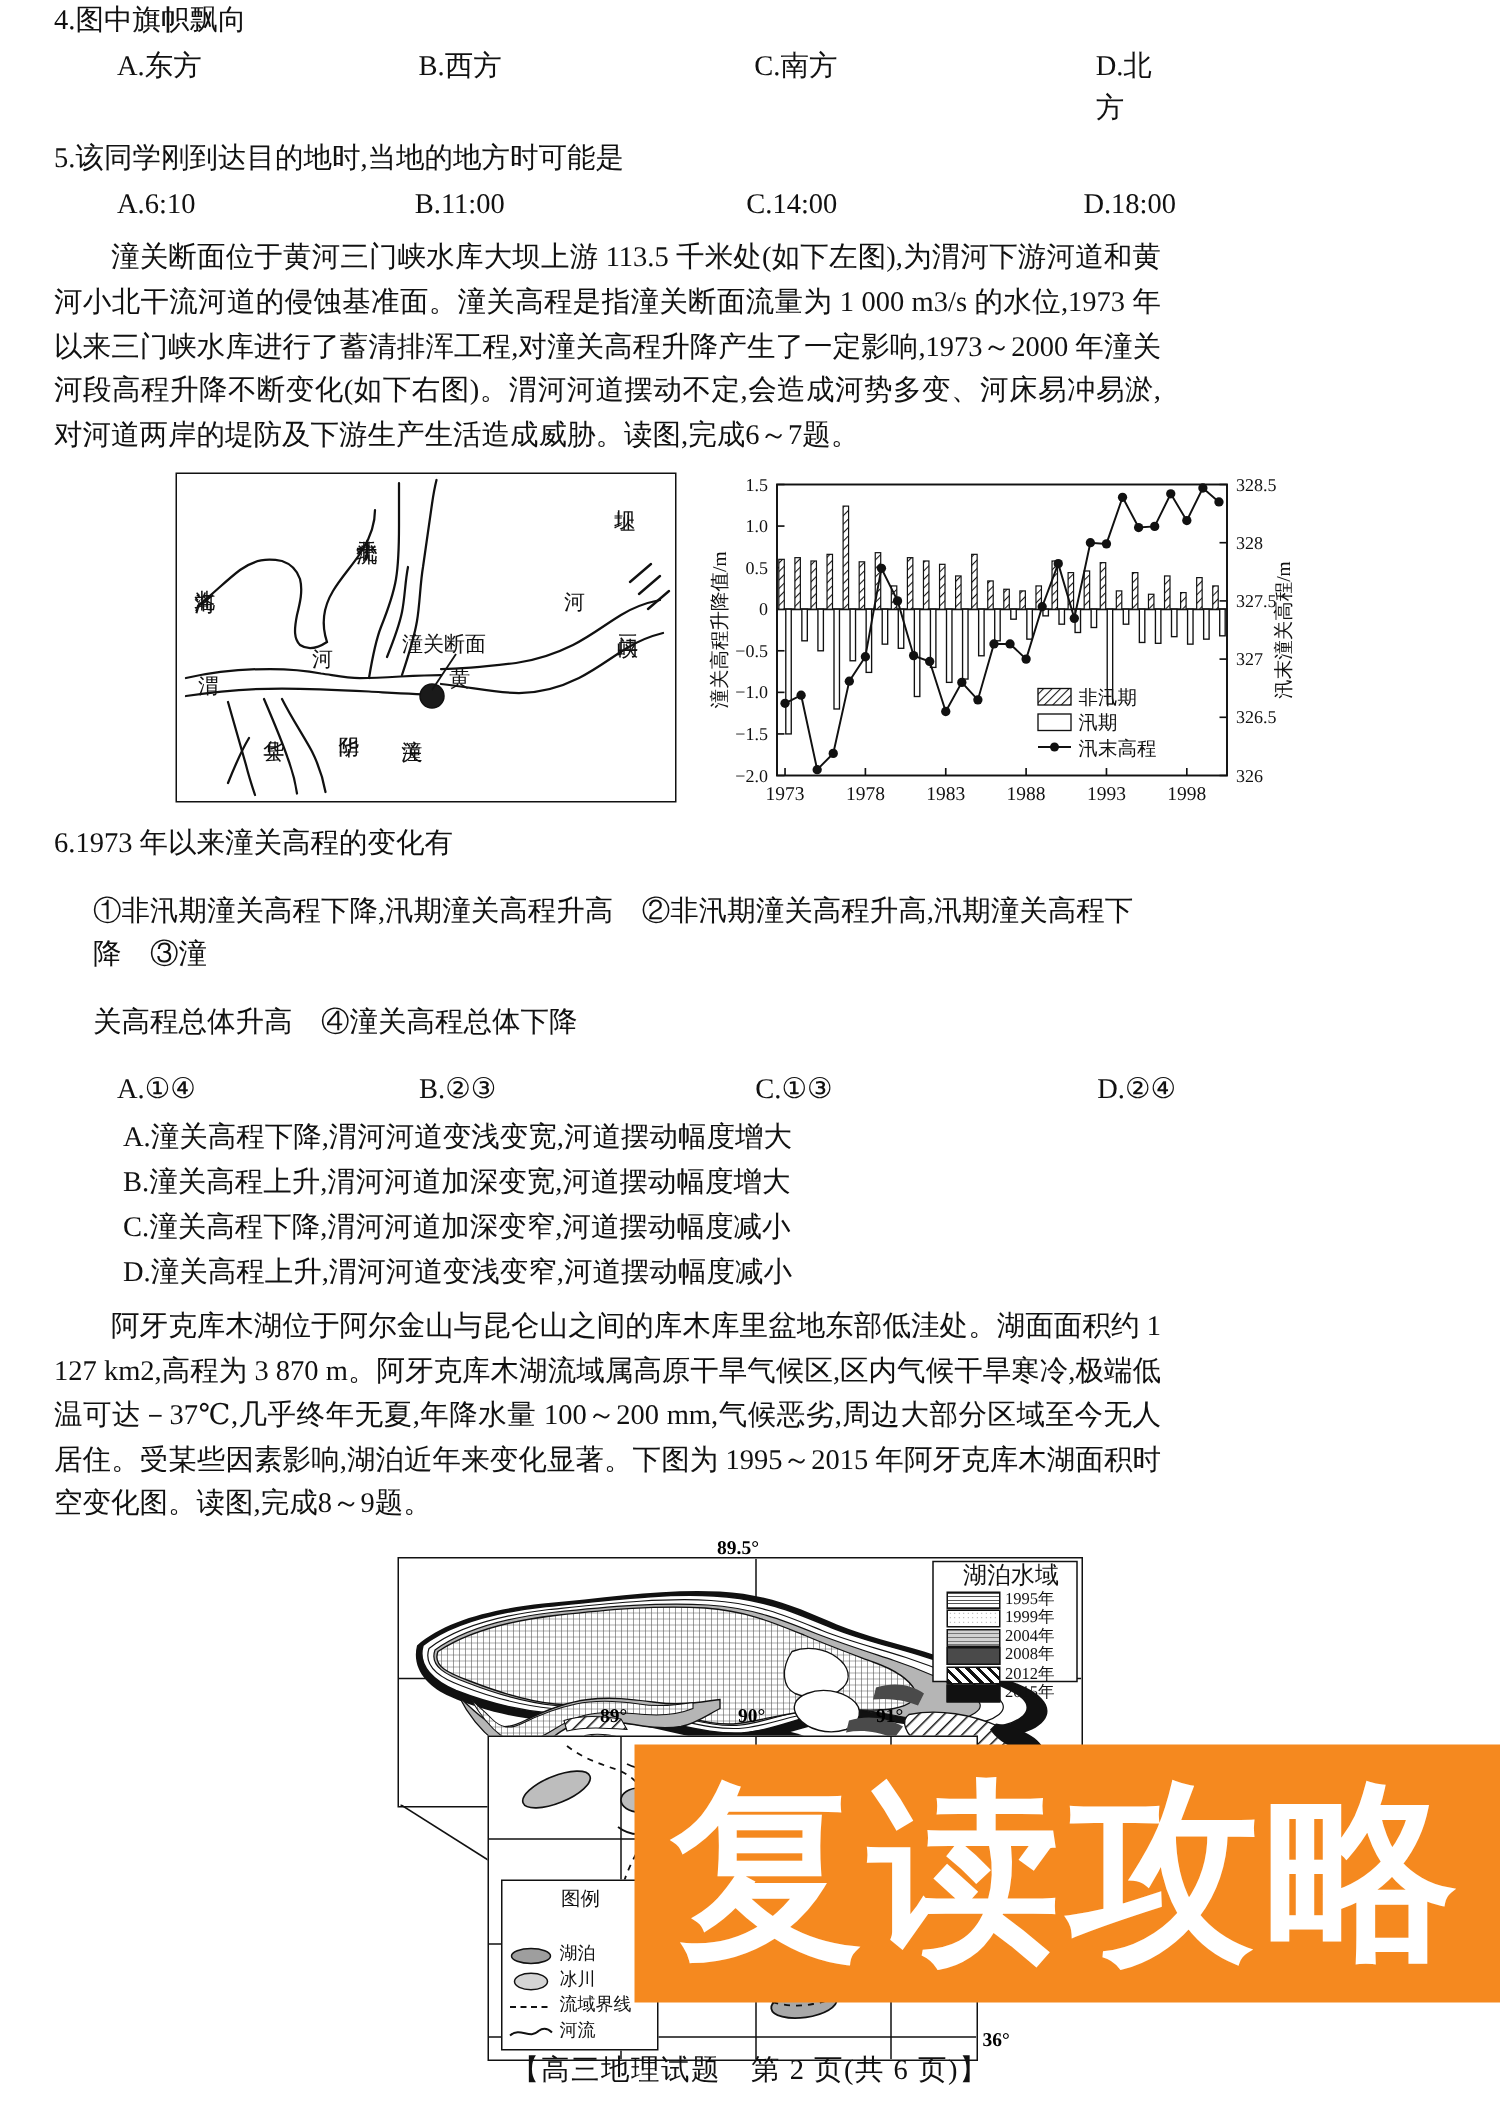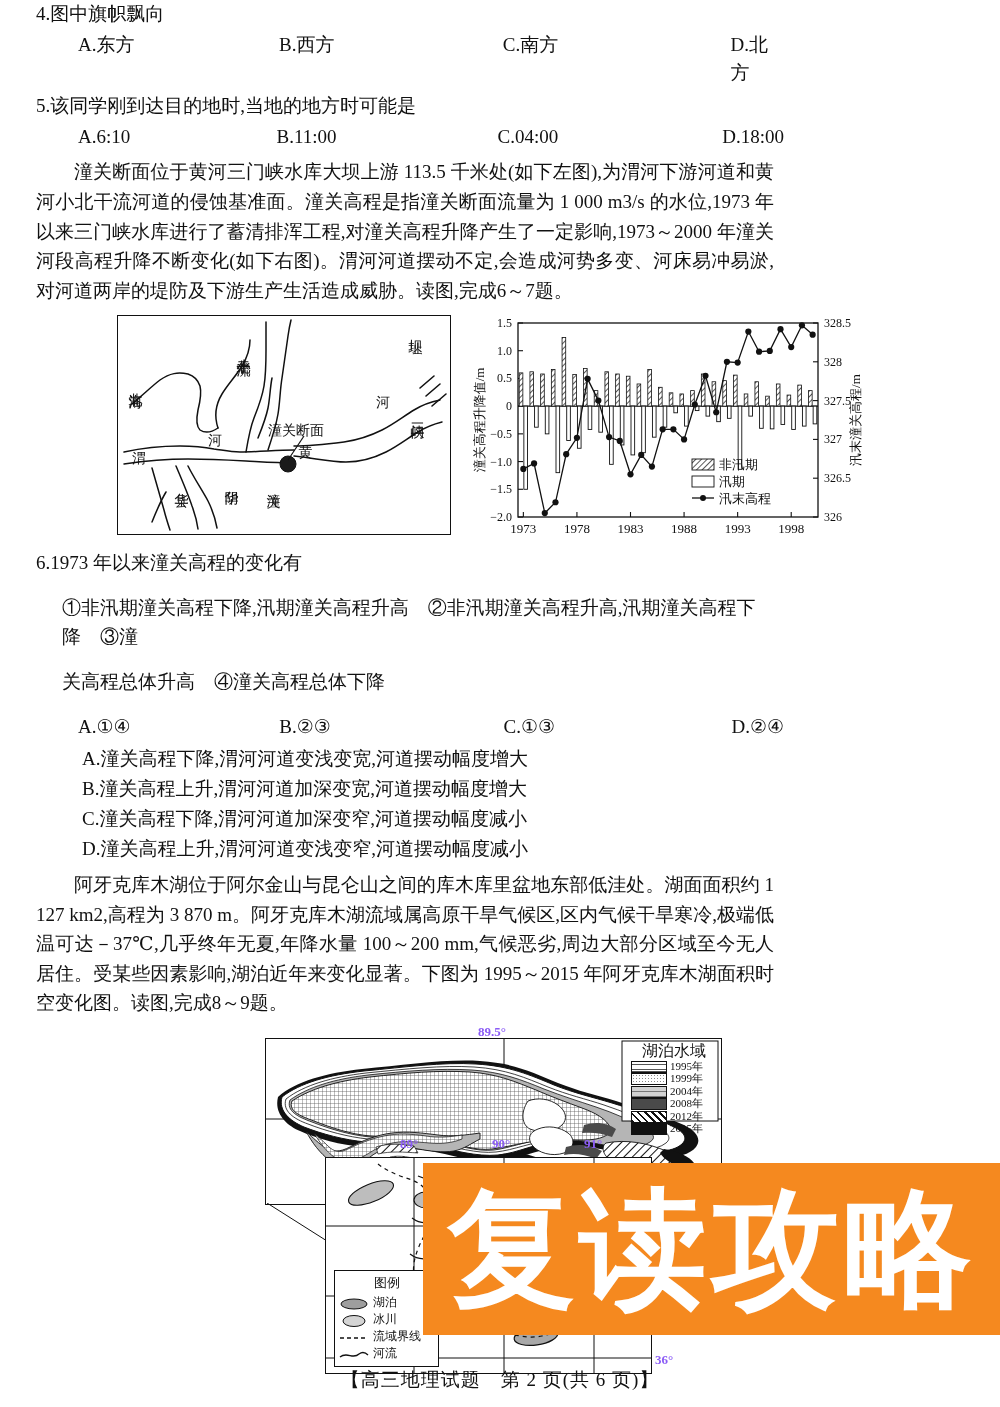--- a/index.html
+++ b/index.html
@@ -29,29 +29,29 @@
   .mapbox svg{display:block;}
   .maplbl{position:absolute;font-size:14px;line-height:1;color:#111;font-family:"Liberation Serif",serif;}
   .vert{writing-mode:vertical-rl;text-orientation:upright;letter-spacing:1px;}
 
   .chartbox{position:absolute;left:470px;top:0px;width:400px;height:236px;}
   .chartbox svg{display:block;}
 
   
   .lakewrap{position:relative;height:452px;margin-top:6px;}
   .lakeTop{position:absolute;left:265px;top:14px;width:455px;height:165px;border:1.5px solid #111;background:#fff;overflow:hidden;}
-  .coordlbl{position:absolute;font-size:13px;font-weight:bold;font-family:"Liberation Serif",serif;color:#8b5cf6;}
+  .coordlbl{position:absolute;font-size:13px;font-weight:bold;font-family:"Liberation Serif",serif;color:#000000;}
   .leg{position:absolute;right:4px;top:3px;width:86px;font-size:11px;line-height:1.08;}
   .leg .ttl{text-align:center;font-size:16px;margin-bottom:1px;}
   .leg .row{display:flex;align-items:center;height:12.5px;}
   .leg .sw{width:36px;height:12px;border:1px solid #111;box-sizing:border-box;}
   .leg .lb{padding-left:3px;font-size:11px;}
 
   .legend2{position:absolute;left:8px;bottom:6px;width:96px;border:1.2px solid #111;background:#fff;padding:3px 3px 4px 4px;font-size:12px;}
-  .legend2 .ttl{text-align:center;font-size:13px;margin-bottom:2px;}
+  .legend2 .ttl{text-align:center;font-size:13px;margin-bottom:19px;}
   .legend2 .row{display:flex;align-items:flex-end;height:17px;}
   .legend2 .lb{padding-left:4px;}
 
   
   .watermark{
     position:absolute;left:423px;top:1163px;width:577px;height:172px;
     background:#f5891f;display:flex;align-items:center;justify-content:center;
     z-index:50;
   }
   .watermark span{
@@ -72,21 +72,21 @@
     <span class="opt1">A.东方</span>
     <span class="opt2">B.西方</span>
     <span class="opt3">C.南方</span>
     <span class="opt4">D.北方</span>
   </div>
 
   <div class="q stem">5.该同学刚到达目的地时,当地的地方时可能是</div>
   <div class="opts">
     <span class="opt1">A.6:10</span>
     <span class="opt2">B.11:00</span>
-    <span class="opt3">C.04:00</span>
+    <span class="opt3">C.14:00</span>
     <span class="opt4">D.18:00</span>
   </div>
 
   <div class="para">潼关断面位于黄河三门峡水库大坝上游 113.5 千米处(如下左图),为渭河下游河道和黄河小北干流河道的侵蚀基准面。潼关高程是指潼关断面流量为 1 000 m3/s 的水位,1973 年以来三门峡水库进行了蓄清排浑工程,对潼关高程升降产生了一定影响,1973～2000 年潼关河段高程升降不断变化(如下右图)。渭河河道摆动不定,会造成河势多变、河床易冲易淤,对河道两岸的堤防及下游生产生活造成威胁。读图,完成6～7题。</div>
 
   <div class="figrow">
 
     <div class="mapbox">
       <svg width="332" height="218" viewBox="0 0 332 218">
         <g fill="none" stroke="#111" stroke-width="1.5" stroke-linejoin="round" stroke-linecap="round">

